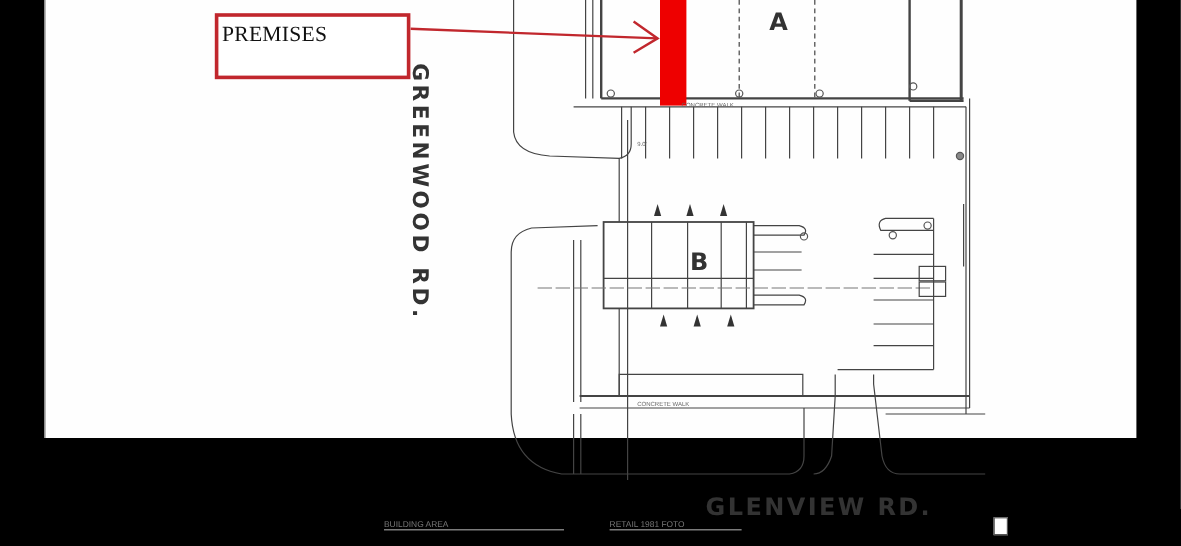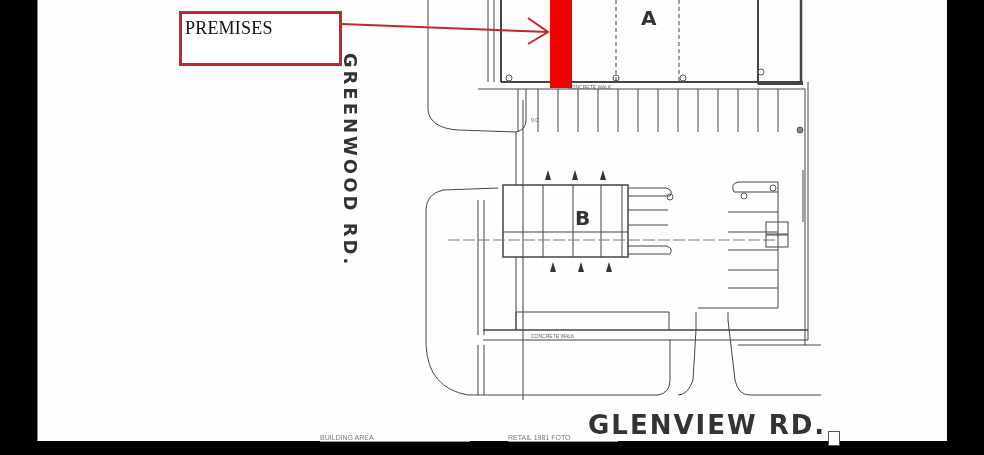--- a/index.html
+++ b/index.html
@@ -1,22 +1,22 @@
 <!DOCTYPE html>
 <html><head>
   <meta charset="utf-8">
   <style>
     html, body { margin: 0; padding: 0; }
     body { width: 984px; height: 455px; background: #000; overflow: hidden; position: relative; font-family: "Liberation Sans", sans-serif; }
-    .page { position: absolute; left: 37px; top: 0; width: 909px; height: 441px; background: #fefefe; border-left: 1px solid #888; }
+    .page { position: absolute; left: 37px; top: 0; width: 909px; height: 365px; background: #fefefe; border-left: 1px solid #888; }
     .plan { position: absolute; left: 0; top: 0; }
     .callout { position: absolute; left: 141px; top: 11px; width: 163px; height: 55px; border: 3px solid #c1272d; background: #fff; box-sizing: border-box; }
     .callout-label { position: absolute; left: 3px; top: 4px; font-family: "Liberation Serif", serif; font-size: 18px; color: #111; letter-spacing: 0.2px; }
     .road-label-v { position: absolute; left: 312px; top: 160px; transform: translate(-50%,-50%) rotate(90deg); font-family: "DejaVu Sans", sans-serif; font-weight: bold; font-size: 18px; color: #333; letter-spacing: 3px; white-space: nowrap; }
-    .road-label-h { position: absolute; left: 550px; top: 410px; font-family: "DejaVu Sans", sans-serif; font-weight: bold; font-size: 26px; color: #333; letter-spacing: 2px; white-space: nowrap; }
+    .road-label-h { position: absolute; left: 550px; top: 410px; font-family: "DejaVu Sans", sans-serif; font-weight: bold; font-size: 20px; color: #333; letter-spacing: 2px; white-space: nowrap; }
     .bldg-label { position: absolute; font-family: "DejaVu Sans", sans-serif; font-weight: bold; color: #333; }
     .sig { position: absolute; font-family: "Liberation Sans", sans-serif; font-size: 7px; color: #777; border-bottom: 1px solid #999; white-space: nowrap; }
     .checkbox { position: absolute; left: 790px; top: 431px; width: 12px; height: 15px; border: 1px solid #555; box-sizing: border-box; background: #fff; }
     .tiny { font-family: "Liberation Sans", sans-serif; font-size: 5px; fill: #666; }
   </style>
 </head>
 <body>
 
 <div class="page">
   <svg class="plan" width="909" height="455" viewBox="0 0 909 455">

